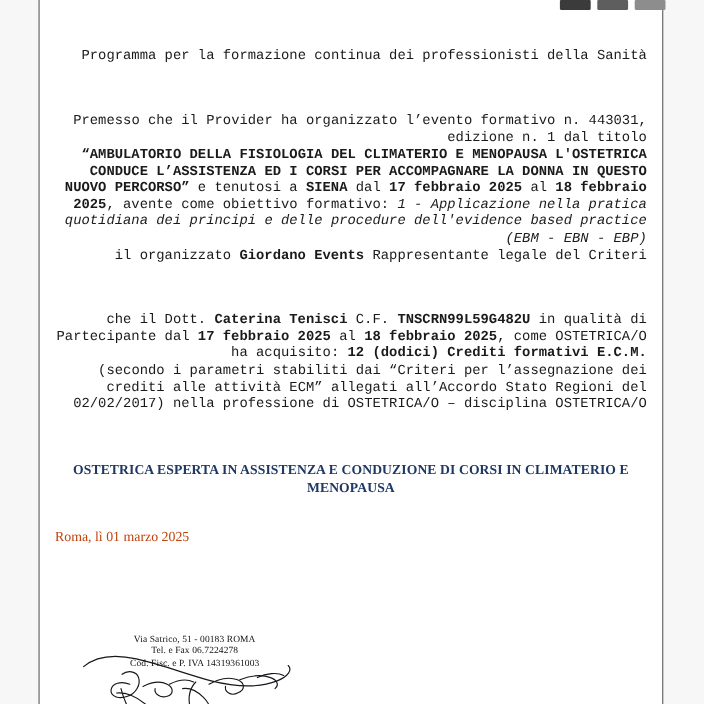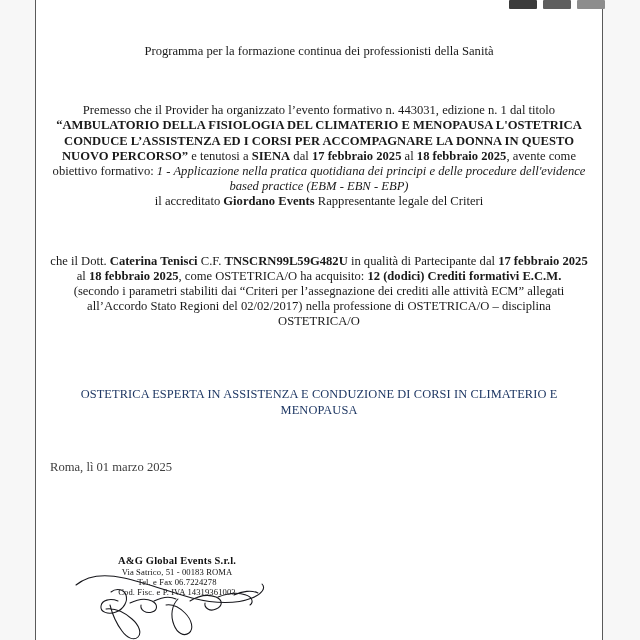--- a/index.html
+++ b/index.html
@@ -61,42 +61,42 @@
     color: #1a1a1a;
   }
 
   p.para {
     margin: 0;
     font-size: 12.6px;
     line-height: 15.2px;
     text-align: center;
     color: #1a1a1a;
   }
-  p.center  { text-align: center; }
+  p.center  { text-align: right; font-family: Liberation Mono, monospace; }
 
   .b  { font-weight: bold; }
   .i  { font-style: italic; }
   .gap-lg { height: 22px; }
   .gap-xl { height: 30px; }
 
   #title-awarded {
     font-size: 12.4px;
-    font-weight: normal;
+    font-weight: bold;
     color: #1f3864;
     text-align: center;
     line-height: 16px;
-    margin: 12px;
+    margin: 0;
     letter-spacing: 0.1px;
   }
 
   #place-date, #rep-label {
     font-size: 12.6px;
     text-align: left;
     margin: 0;
-    color: #404040;
+    color: #c2410c;
   }
 
   
   #stamp-block {
     position: relative;
     margin-top: 34px;
     margin-left: 22px;
     width: 230px;
     height: 96px;
   }
@@ -148,21 +148,21 @@
 
       <p class="para center">Programma per la formazione continua dei professionisti della Sanità</p>
 
       <div class="gap-lg"></div>
 
 
       <div class="gap-lg"></div>
 
       <p class="para center"><span>Premesso che il Provider ha organizzato l’evento formativo n. 443031, edizione n. 1 dal titolo</span><br><span class="b">“AMBULATORIO DELLA FISIOLOGIA DEL CLIMATERIO E MENOPAUSA L'OSTETRICA CONDUCE L’ASSISTENZA ED I CORSI PER ACCOMPAGNARE LA DONNA IN QUESTO NUOVO PERCORSO”</span><span> e tenutosi a </span><span class="b">SIENA</span><span> dal </span><span class="b">17 febbraio 2025</span><span> al </span><span class="b">18 febbraio 2025</span><span>, avente come obiettivo formativo: </span><span class="i">1 - Applicazione nella pratica quotidiana dei principi e delle procedure dell'evidence based practice (EBM - EBN - EBP)</span></p>
 
-      <p class="para center"><span>il accreditato </span><span class="b">Giordano Events</span><span> Rappresentante legale del Criteri</span></p>
+      <p class="para center"><span>il organizzato </span><span class="b">Giordano Events</span><span> Rappresentante legale del Criteri</span></p>
 
       <div class="gap-lg"></div>
 
 
       <div class="gap-lg"></div>
 
       <p class="para center"><span>che il Dott. </span><span class="b">Caterina Tenisci</span><span> C.F. </span><span class="b">TNSCRN99L59G482U</span><span> in qualità di Partecipante dal </span><span class="b">17 febbraio 2025</span><span> al </span><span class="b">18 febbraio 2025</span><span>, come OSTETRICA/O ha acquisito: </span><span class="b">12 (dodici) Crediti formativi E.C.M.</span><br><span>(secondo i parametri stabiliti dai “Criteri per l’assegnazione dei crediti alle attività ECM” allegati all’Accordo Stato Regioni del 02/02/2017) nella professione di OSTETRICA/O – disciplina OSTETRICA/O</span></p>
 
       <div class="gap-lg"></div>
 
@@ -173,21 +173,20 @@
 
       <div class="gap-xl"></div>
 
       <p id="place-date">Roma, lì 01 marzo 2025</p>
 
       <div style="height:46px"></div>
 
 
       <div id="stamp-block">
         <div id="stamp-text">
-          <p id="stamp-company">A&amp;G Global Events S.r.l.</p>
           <p class="stamp-line">Via Satrico, 51 - 00183 ROMA</p>
           <p class="stamp-line">Tel. e Fax 06.7224278</p>
           <p class="stamp-line">Cod. Fisc. e P. IVA 14319361003</p>
         </div>
 
         <svg id="signature-svg" viewBox="0 0 230 86">
           <g fill="none" stroke="#17171c" stroke-width="1.05" stroke-linecap="round" stroke-linejoin="round">
             <path d="M10,20 C22,10 40,9 58,13 C80,18 104,27 126,33 C146,38 168,40 186,33 C196,29 200,23 196,19"></path>
             <path d="M52,36 C44,33 36,35 35,41 C34,47 42,50 50,47 C58,44 62,36 60,30 C58,24 50,23 45,27"></path>
             <path d="M44,40 C46,48 50,58 56,66 C61,73 68,76 72,72 C76,68 73,60 66,54 C58,47 48,43 40,44"></path>

